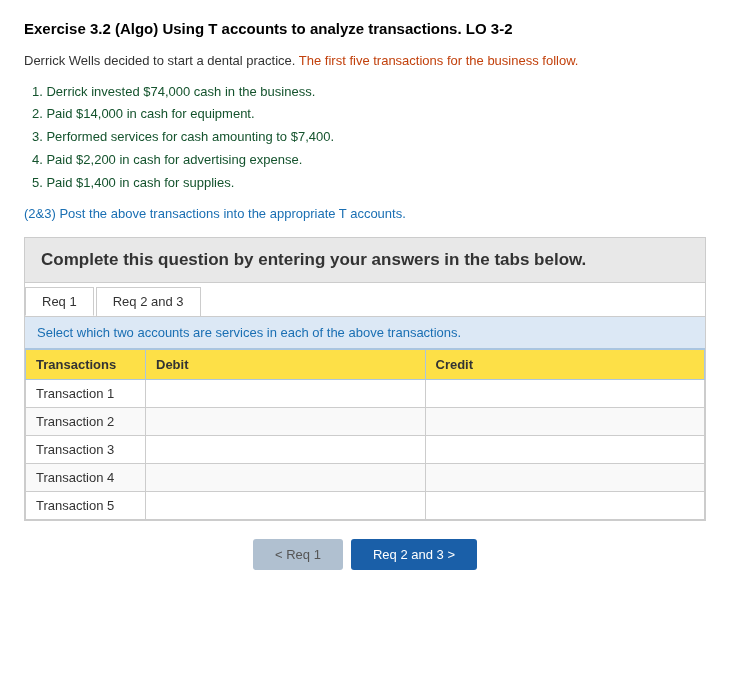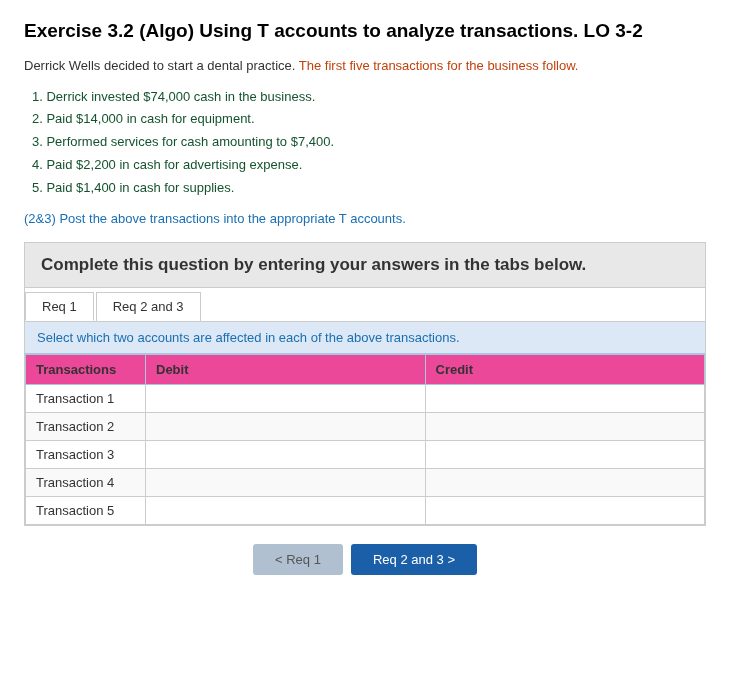--- a/index.html
+++ b/index.html
@@ -6,21 +6,21 @@
     body {
       font-family: Arial, sans-serif;
       font-size: 13px;
       background: #fff;
       color: #333;
       width: 730px;
       min-height: 680px;
       padding: 20px 24px;
     }
     h2 {
-      font-size: 19px;
+      font-size: 15px;
       font-weight: bold;
       margin-bottom: 14px;
       color: #000;
     }
     .intro {
       font-size: 13px;
       margin-bottom: 10px;
       line-height: 1.5;
     }
     .intro span.highlight { color: #c2410c; }
@@ -75,21 +75,21 @@
       padding: 8px 12px;
       font-size: 13px;
       border-bottom: 1px solid #aac5e0;
     }
     .select-info span { color: #1a6fb3; }
     table {
       width: 100%;
       border-collapse: collapse;
     }
     table thead tr {
-      background: #ec4899;
+      background: #fde047;
     }
     table thead th {
       padding: 7px 10px;
       text-align: left;
       font-weight: bold;
       font-size: 13px;
       border: 1px solid #aac5e0;
     }
     table thead th:first-child {
       width: 120px;
@@ -174,21 +174,21 @@
 
 <div class="tabs-container">
   <div class="tabs-row">
     <div class="tab active">Req 1</div>
     <div class="tab">Req 2 and 3</div>
   </div>
 
   <div class="tab-content">
 
     <div class="select-info">
-      <span>Select which two accounts are </span><span class="highlight">affected</span><span> in each of the above transactions.</span>
+      <span>Select which two accounts are </span><span class="highlight">services</span><span> in each of the above transactions.</span>
     </div>
 
     <table>
       <thead>
         <tr>
           <th>Transactions</th>
           <th>Debit</th>
           <th>Credit</th>
         </tr>
       </thead>

